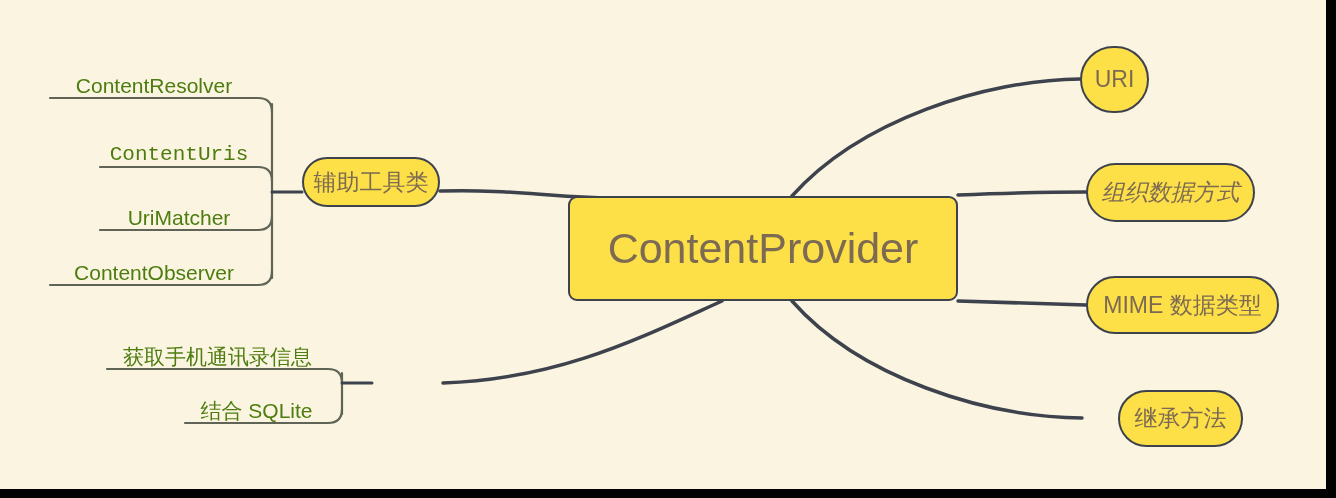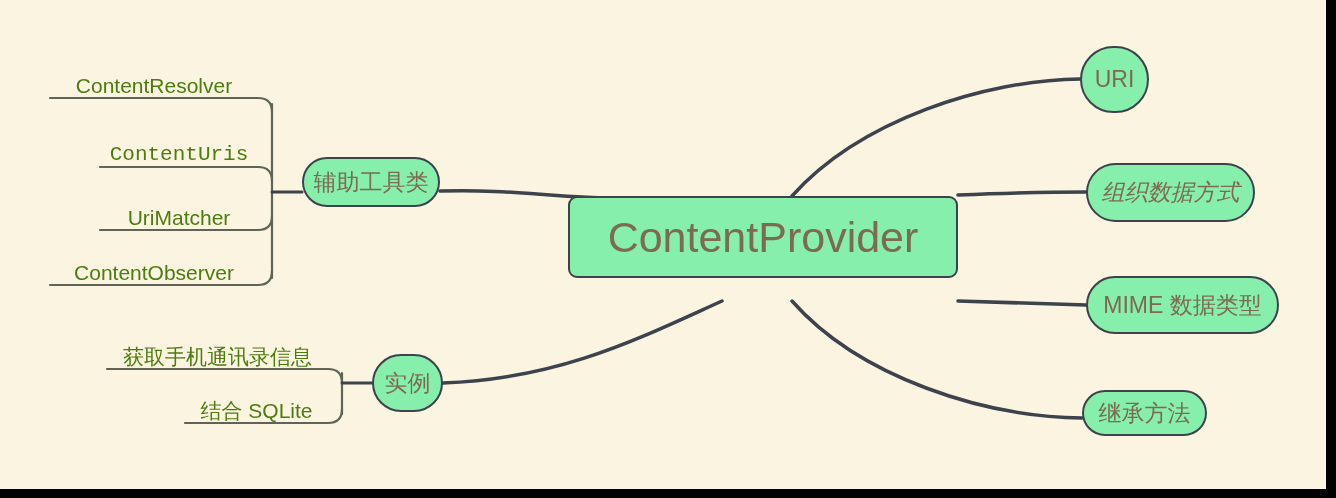--- a/index.html
+++ b/index.html
@@ -28,21 +28,21 @@
     top: 0;
     width: 1326px;
     height: 489px;
   }
   .node {
     position: absolute;
     box-sizing: border-box;
     display: flex;
     align-items: center;
     justify-content: center;
-    background: #86efac;
+    background: #fde047;
     border: 2.5px solid #3d424d;
     color: #7c6a53;
     white-space: nowrap;
     line-height: 1;
   }
   .node-root {
     border-radius: 9px;
     font-size: 43px;
   }
   .node-branch {
@@ -106,25 +106,24 @@
   <div class="leaf-label" style="left:100px; top:200px; width:158px; height:28px;">UriMatcher</div>
 
   <div class="leaf-label" style="left:50px; top:255px; width:208px; height:28px;">ContentObserver</div>
 
   <div class="leaf-label" style="left:185px; top:393px; width:143px; height:28px;">结合 SQLite</div>
 
   <div class="leaf-label" style="left:107px; top:339px; width:221px; height:28px;">获取手机通讯录信息</div>
 
   <div class="node node-branch" style="left:302px; top:157px; width:138px; height:50px;">辅助工具类</div>
 
-  <div class="node node-branch" style="left:372px; top:354px; width:71px; height:58px;">实例</div>
 
-  <div class="node node-root" style="left:568px; top:196px; width:390px; height:82px;">ContentProvider</div>
+  <div class="node node-root" style="left:568px; top:196px; width:390px; height:105px;">ContentProvider</div>
 
   <div class="node node-branch" style="left:1080px; top:46px; width:69px; height:67px;">URI</div>
 
   <div class="node node-branch" style="left:1086px; top:163px; width:169px; height:59px;font-style:italic;">组织数据方式</div>
 
   <div class="node node-branch" style="left:1086px; top:276px; width:193px; height:58px;">MIME 数据类型</div>
 
-  <div class="node node-branch" style="left:1082px; top:390px; width:125px; height:46px;">继承方法</div>
+  <div class="node node-branch" style="left:1118px; top:390px; width:125px; height:57px;">继承方法</div>
 
 </div>
 
 </body></html>

